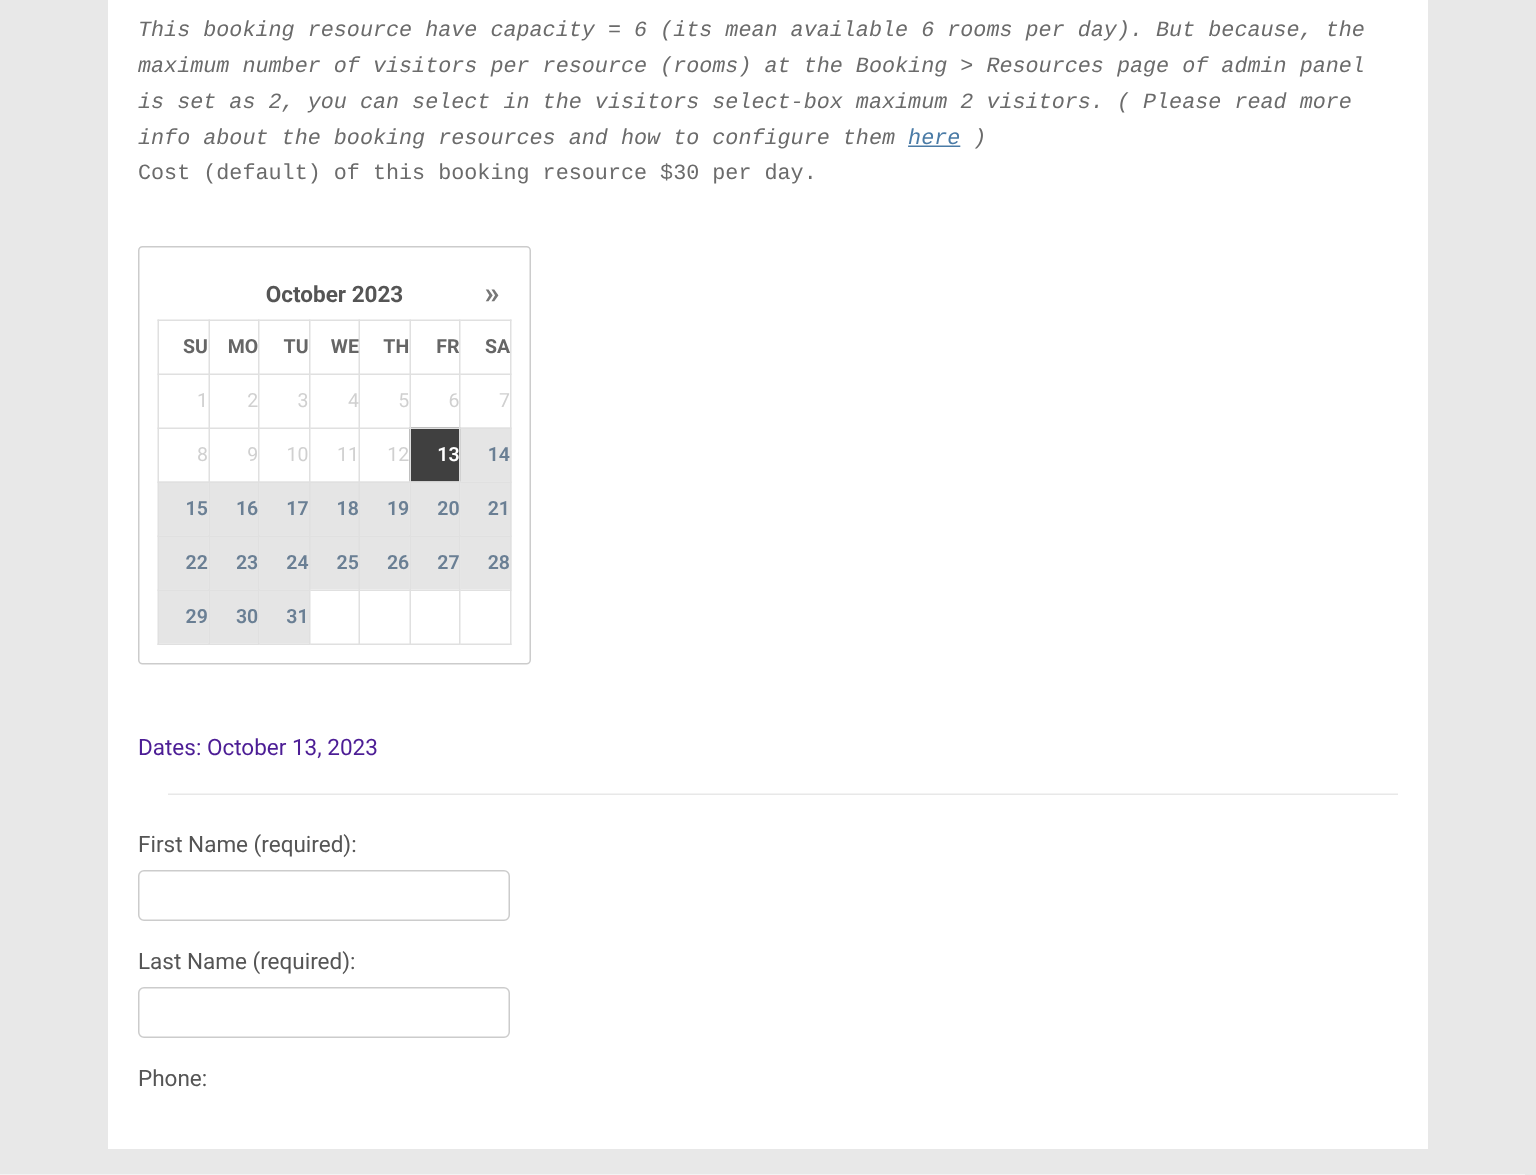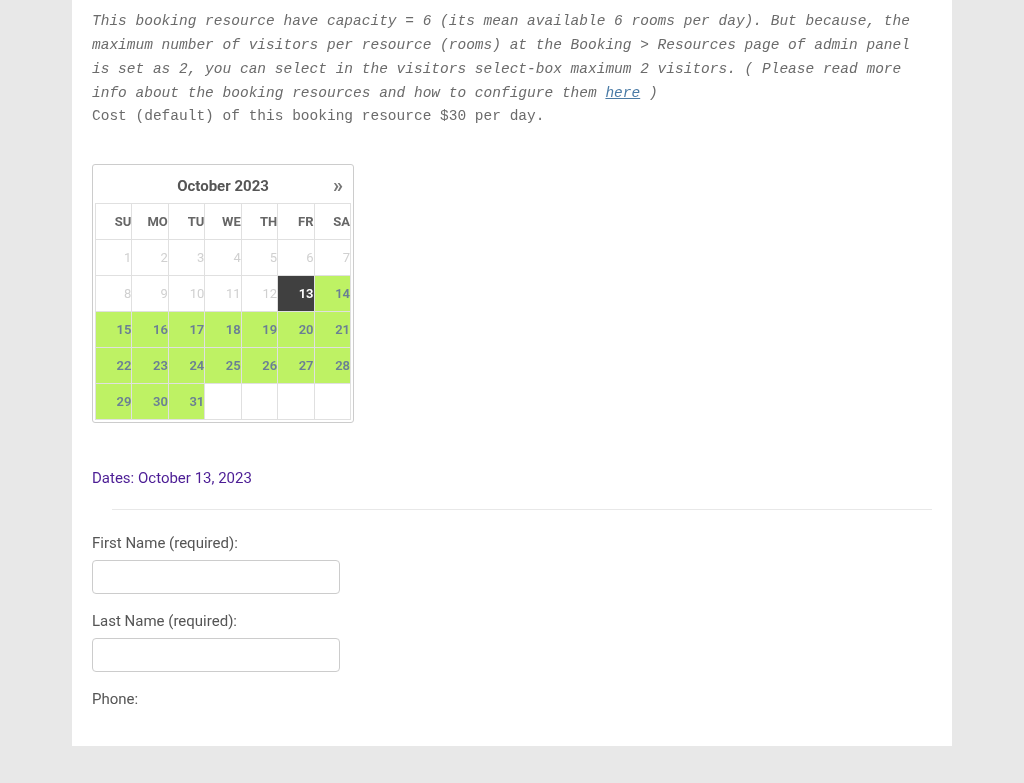--- a/index.html
+++ b/index.html
@@ -32,21 +32,21 @@
   .cost-line {
     font-family: "Courier New", Courier, monospace;
     font-size: 14.5px;
     color: #6b6b6b;
     margin-bottom: 40px;
   }
   .calendar {
     width: 262px;
     border: 1px solid #ccc;
     border-radius: 3px;
-    padding: 2px;
+    padding: 12px;
     margin-bottom: 28px;
   }
   .cal-header {
     display: flex;
     align-items: center;
     justify-content: center;
     position: relative;
     padding: 10px 0 8px 0;
   }
   .cal-title {
@@ -77,21 +77,21 @@
   }
   .cal-table th {
     font-weight: 700;
     color: #666;
     background: #fff;
   }
   .cal-table td {
     color: #6a7f94;
     font-weight: 600;
     cursor: pointer;
-    background: #bef264;
+    background: #e5e5e5;
   }
   .cal-table td.past {
     color: #d0d0d0;
     background: #fff;
     cursor: default;
     font-weight: 400;
   }
   .cal-table td.today-selected {
     background: #404040;
     color: #fff;

